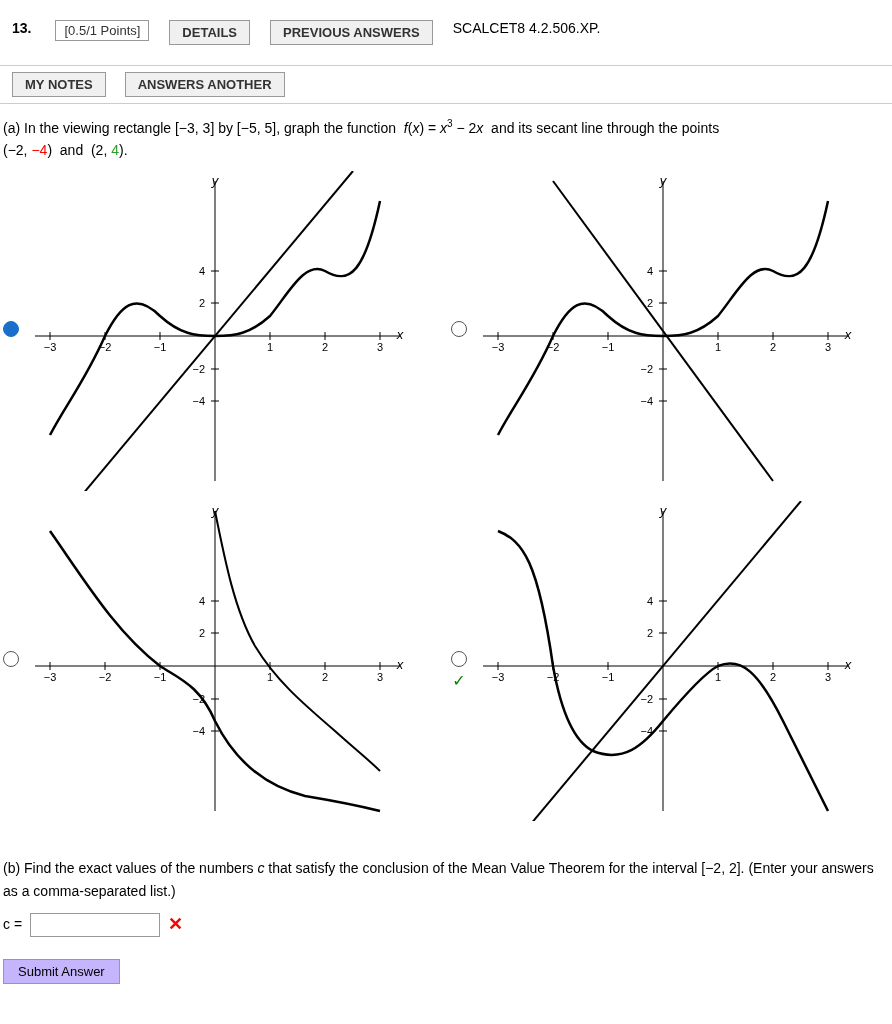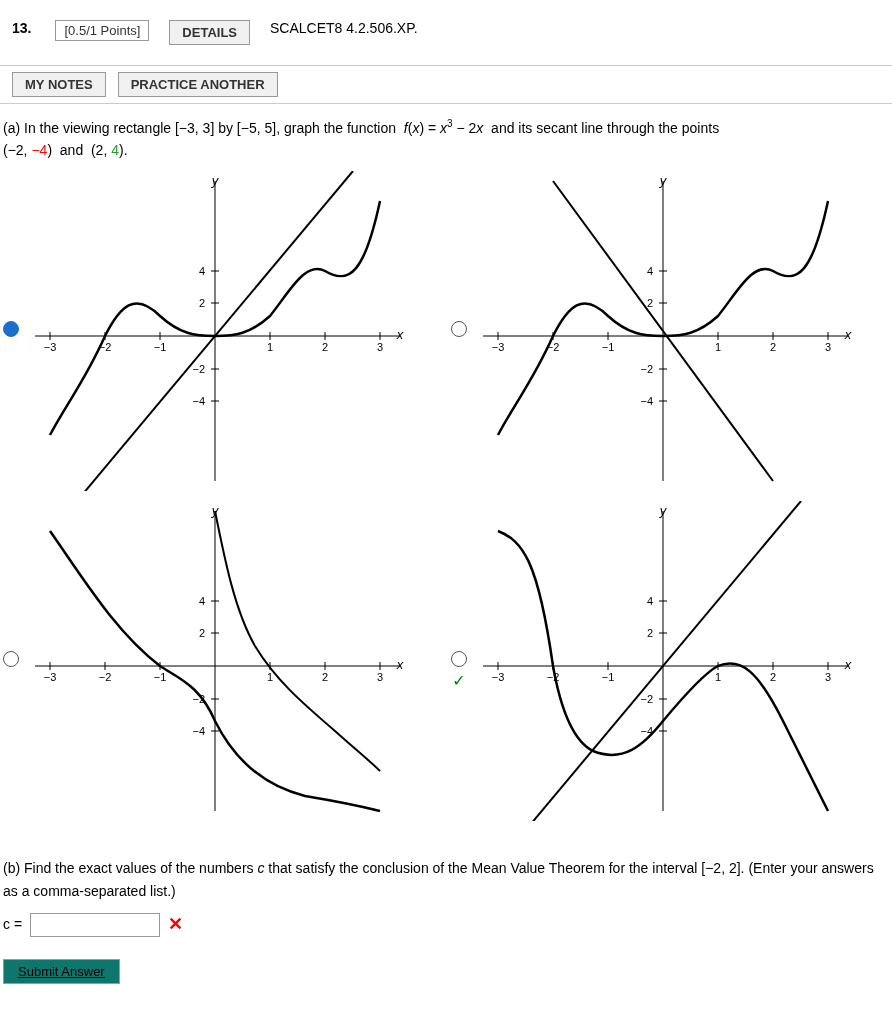--- a/index.html
+++ b/index.html
@@ -42,21 +42,21 @@
       font-size: 13px;
       font-weight: bold;
       color: #333;
     }
 
     .second-bar {
       display: flex;
       align-items: center;
       padding: 6px 12px;
       border-bottom: 1px solid #ccc;
-      gap: 12px;
+      gap: 19px;
     }
 
     .content-area {
       padding: 12px 3px;
     }
 
     .problem-text {
       font-size: 14px;
       line-height: 1.6;
       margin-bottom: 10px;
@@ -123,24 +123,23 @@
       font-weight: bold;
     }
 
     .submit-row {
       margin-top: 20px;
     }
 
     .submit-btn {
       padding: 4px 14px;
       border: 1px solid #999;
-      background: #0f766e;
+      background: #c4b5fd;
       font-size: 13px;
       cursor: pointer;
-      text-decoration: underline;
     }
 
     .graph-radio-area {
       position: relative;
       display: flex;
       align-items: flex-start;
       gap: 6px;
     }
 
     .radio-wrapper {
@@ -164,26 +163,27 @@
       font-style: italic;
     }
   </style>
 </head>
 <body>
 
 <div class="top-bar">
   <span class="question-number">13.</span>
   <span class="points-badge">[0.5/1 Points]</span>
   <button class="btn">DETAILS</button>
+  <button class="btn">PREVIOUS ANSWERS</button>
   <span style="font-size:14px; font-weight:normal;">SCALCET8 4.2.506.XP.</span>
 </div>
 
 <div class="second-bar">
   <button class="btn">MY NOTES</button>
-  <button class="btn">PRACTICE ANOTHER</button>
+  <button class="btn">ANSWERS ANOTHER</button>
 </div>
 
 <div class="content-area">
   <div class="problem-text">
     (a) In the viewing rectangle [−3, 3] by [−5, 5], graph the function &nbsp;<span class="math">f</span>(<span class="math">x</span>) = <span class="math">x</span><sup>3</sup> − 2<span class="math">x</span> &nbsp;and its secant line through the points<br>
     (−2, <span style="color:red">−4</span>) &nbsp;and &nbsp;(2, <span style="color:#2a9d2a">4</span>).
   </div>
 
   <div class="graphs-grid">
 

